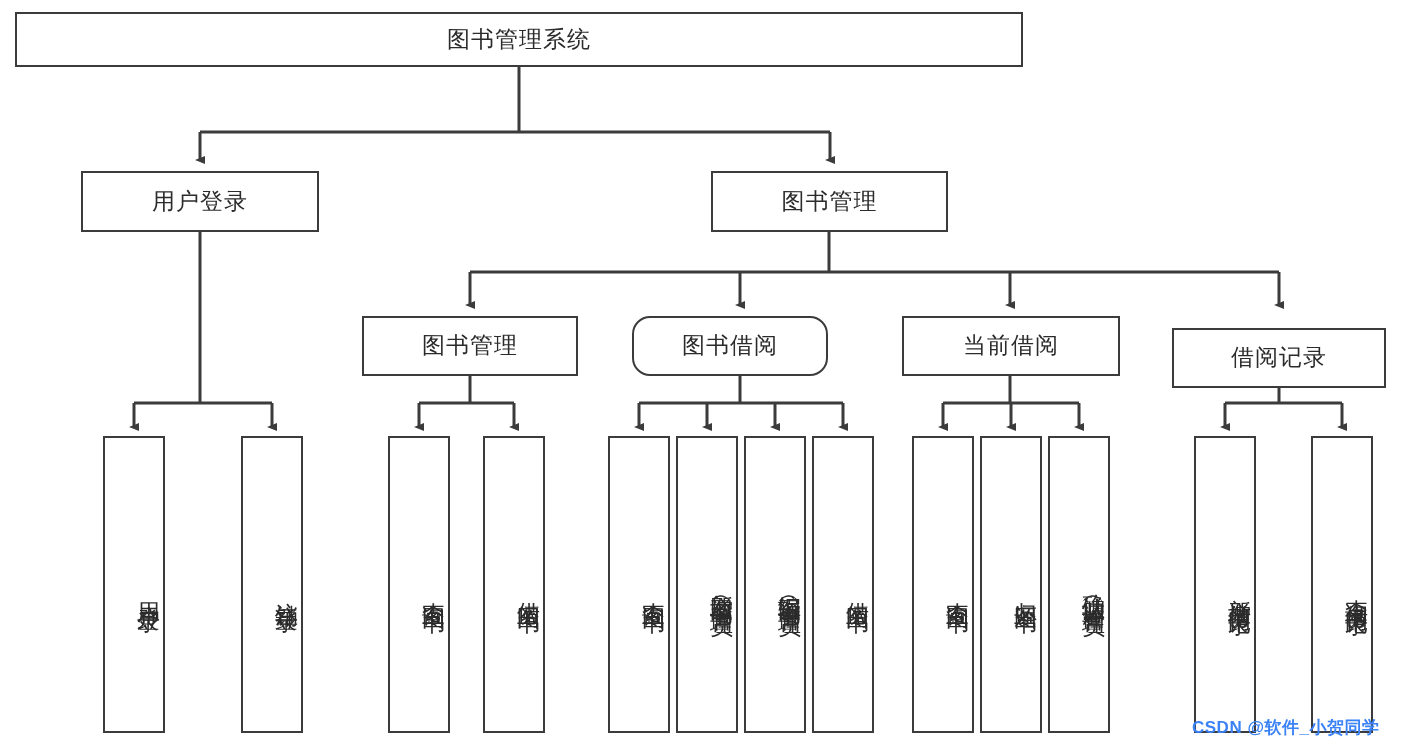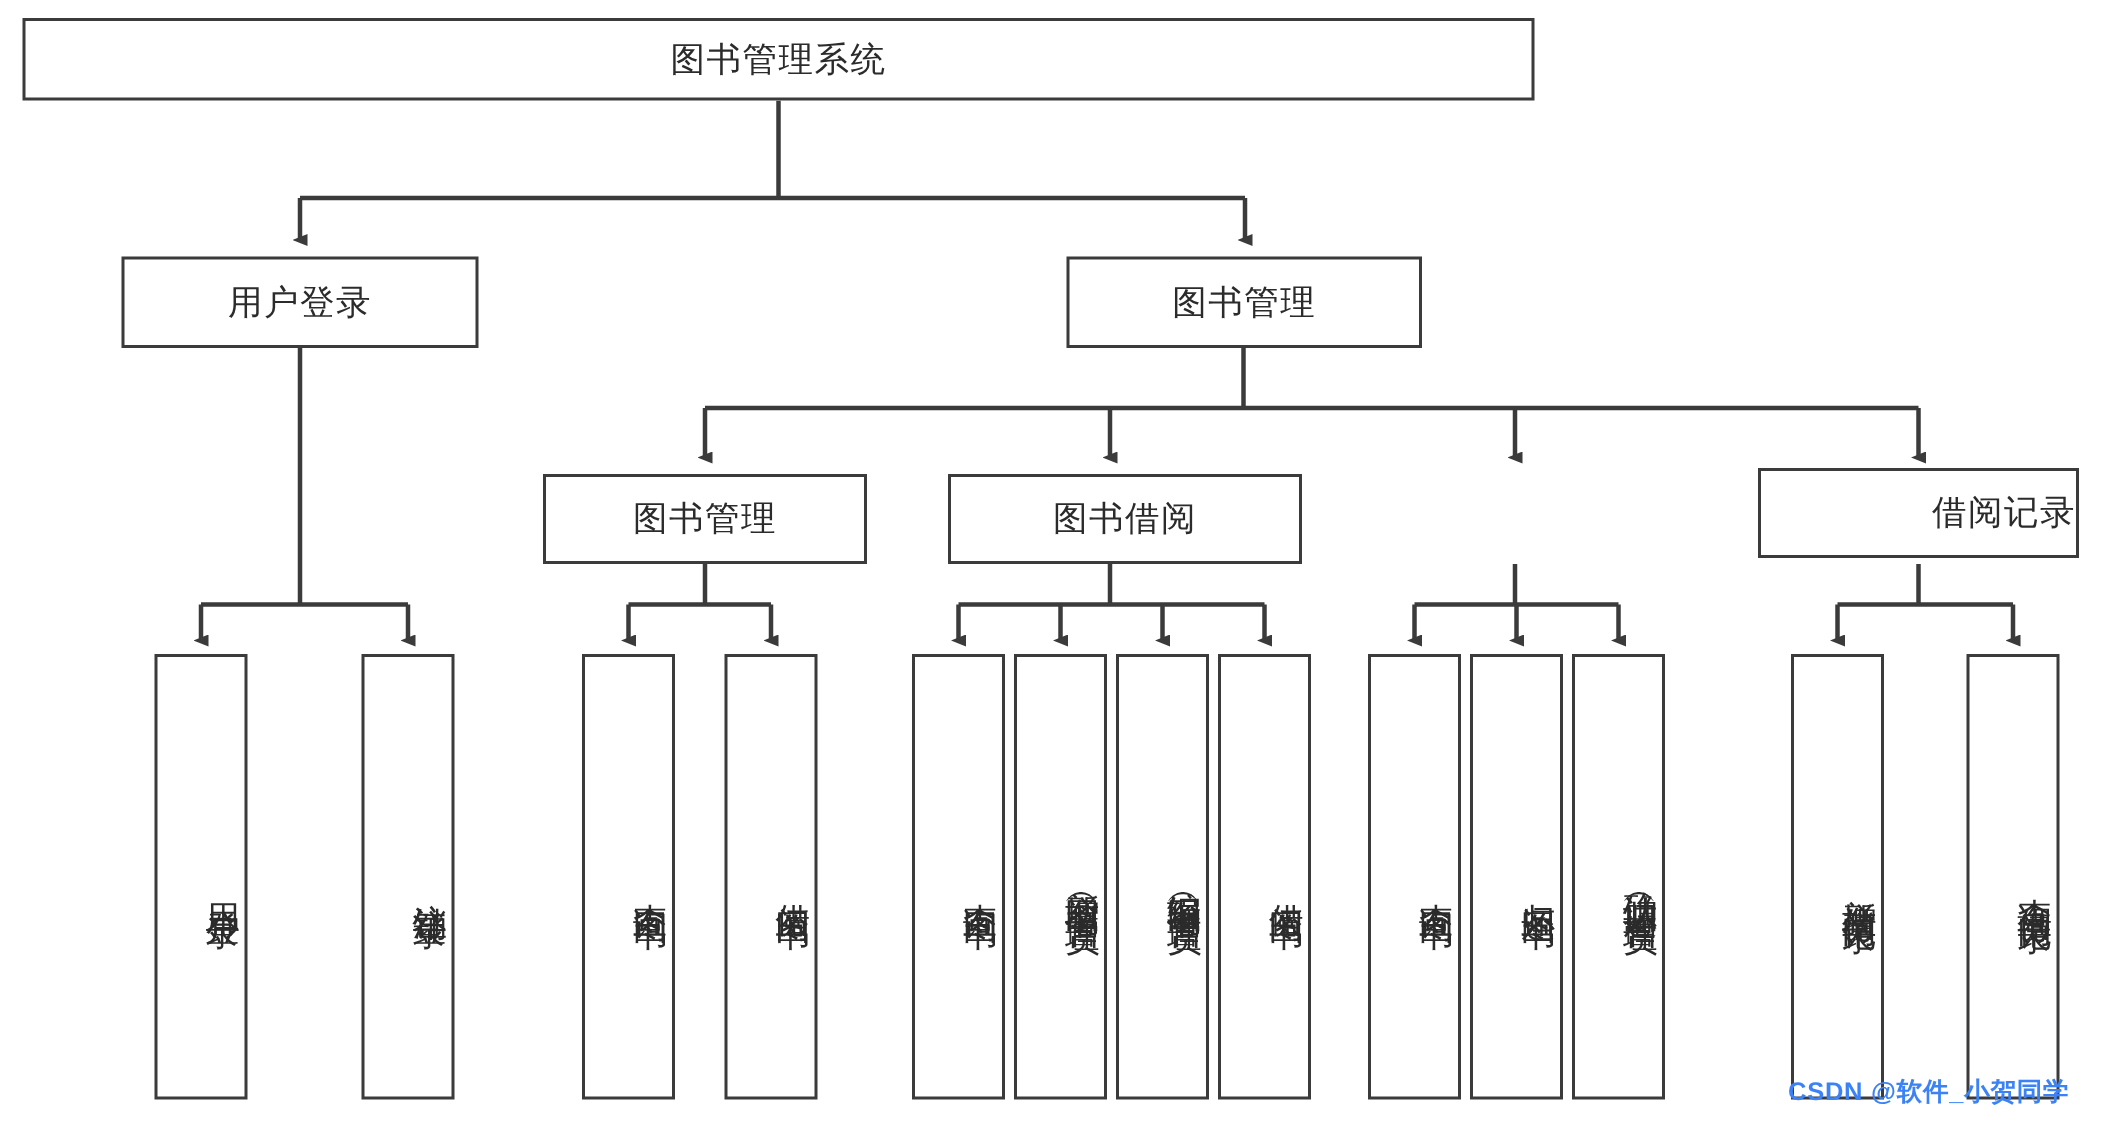--- a/index.html
+++ b/index.html
@@ -129,24 +129,27 @@
   <div class="node horiz" style="left:81px; top:171px; width:238px; height:61px;">
     <span>用户登录</span>
   </div>
   <div class="node horiz" style="left:711px; top:171px; width:237px; height:61px;text-align:right;">
     <span>图书管理</span>
   </div>
 
   <div class="node horiz" style="left:362px; top:316px; width:216px; height:60px;">
     <span>图书管理</span>
   </div>
-  <div class="node horiz" style="left:632px; top:316px; width:236px; height:60px;">
+  <div class="node horiz" style="left:632px; top:316px; width:196px; height:60px;border-radius:18px;">
     <span>图书借阅</span>
   </div>
-  <div class="node horiz" style="left:1172px; top:312px; width:214px; height:60px;justify-content:flex-end;">
+  <div class="node horiz" style="left:902px; top:316px; width:218px; height:60px;">
+    <span>当前借阅</span>
+  </div>
+  <div class="node horiz" style="left:1172px; top:328px; width:214px; height:60px;">
     <span>借阅记录</span>
   </div>
 
   <div class="node vert" style="left:103px; top:436px; width:62px; height:297px;">
     <span class="vtext">用户登录</span>
   </div>
   <div class="node vert" style="left:241px; top:436px; width:62px; height:297px;">
     <span class="vtext">注销登录</span>
   </div>
   <div class="node vert" style="left:388px; top:436px; width:62px; height:297px;">

